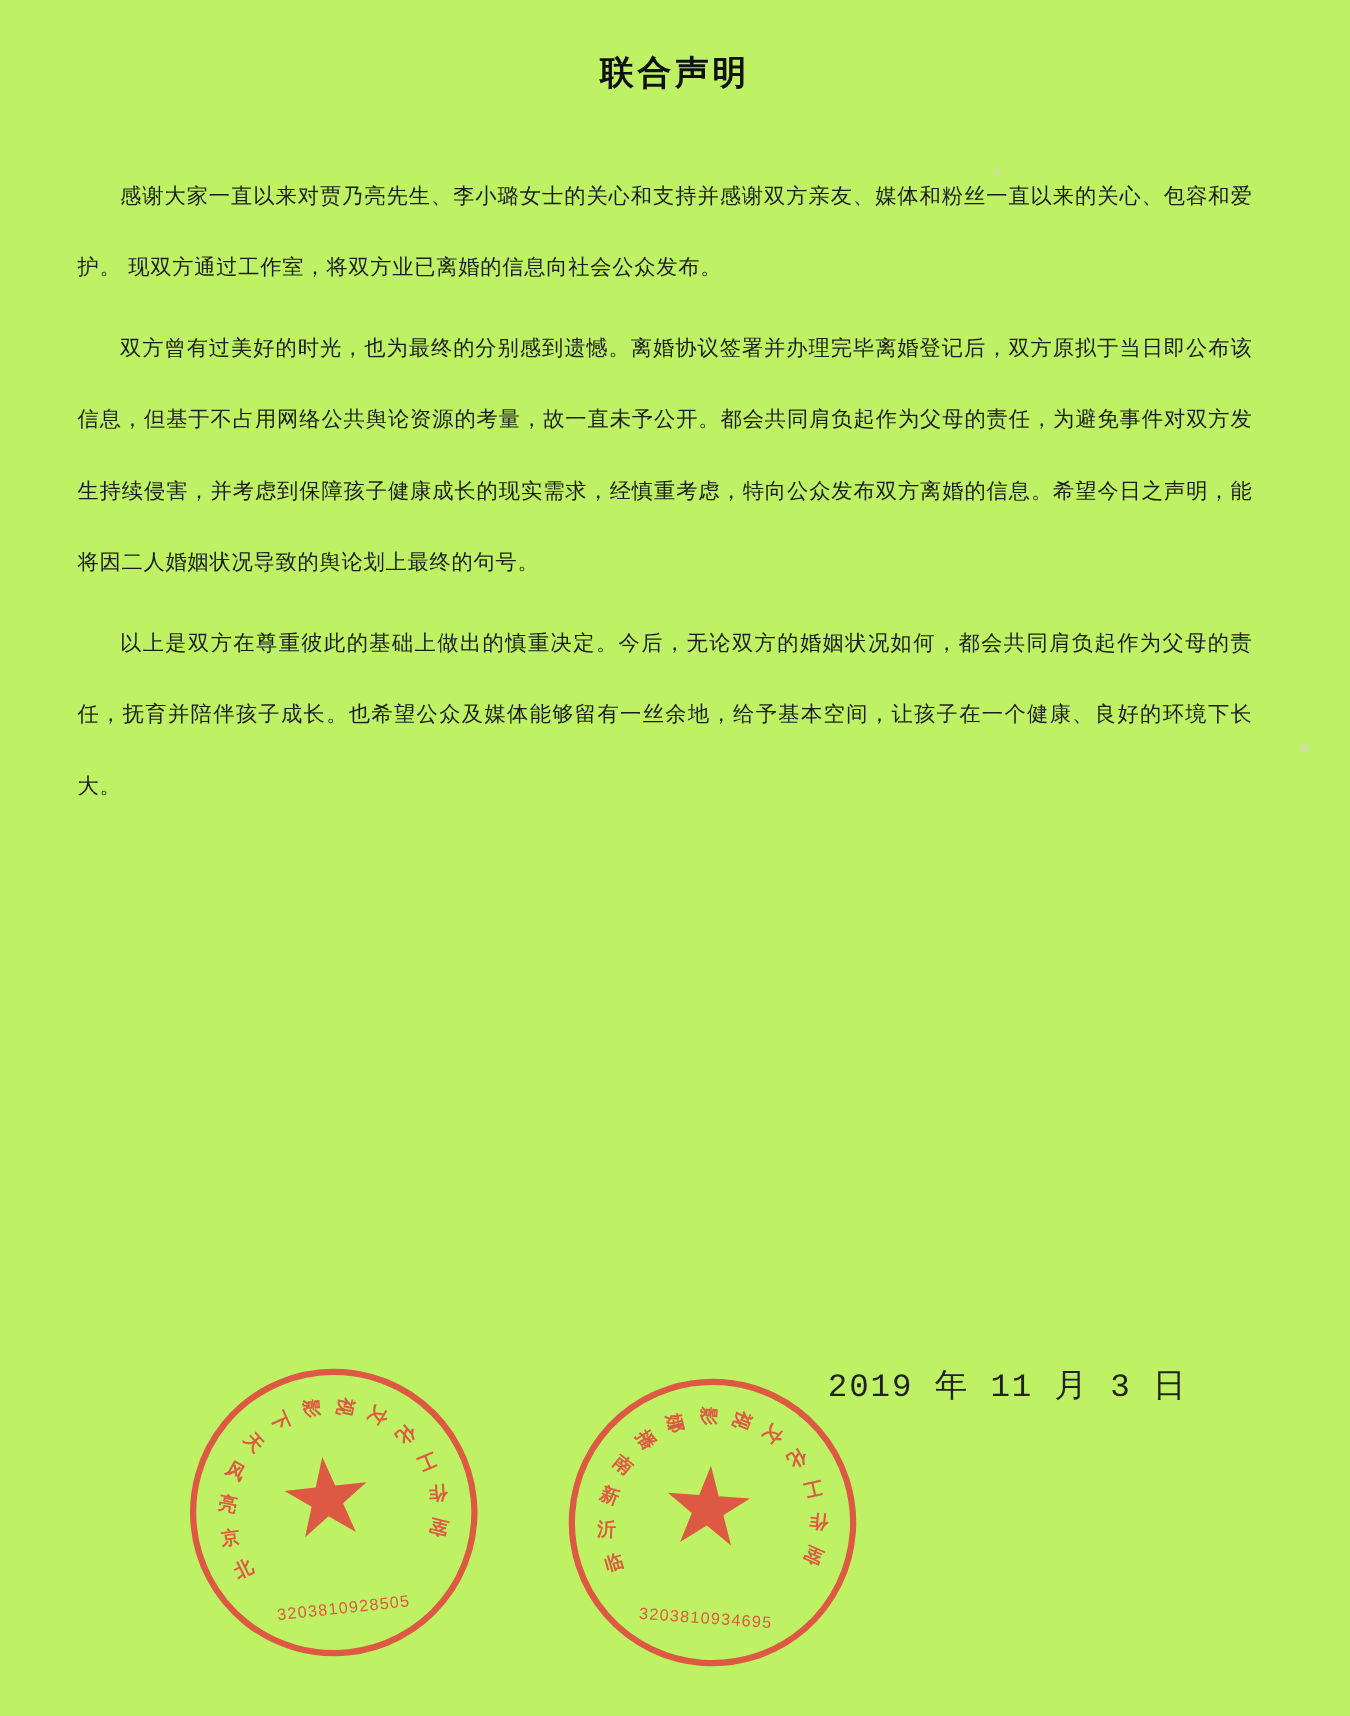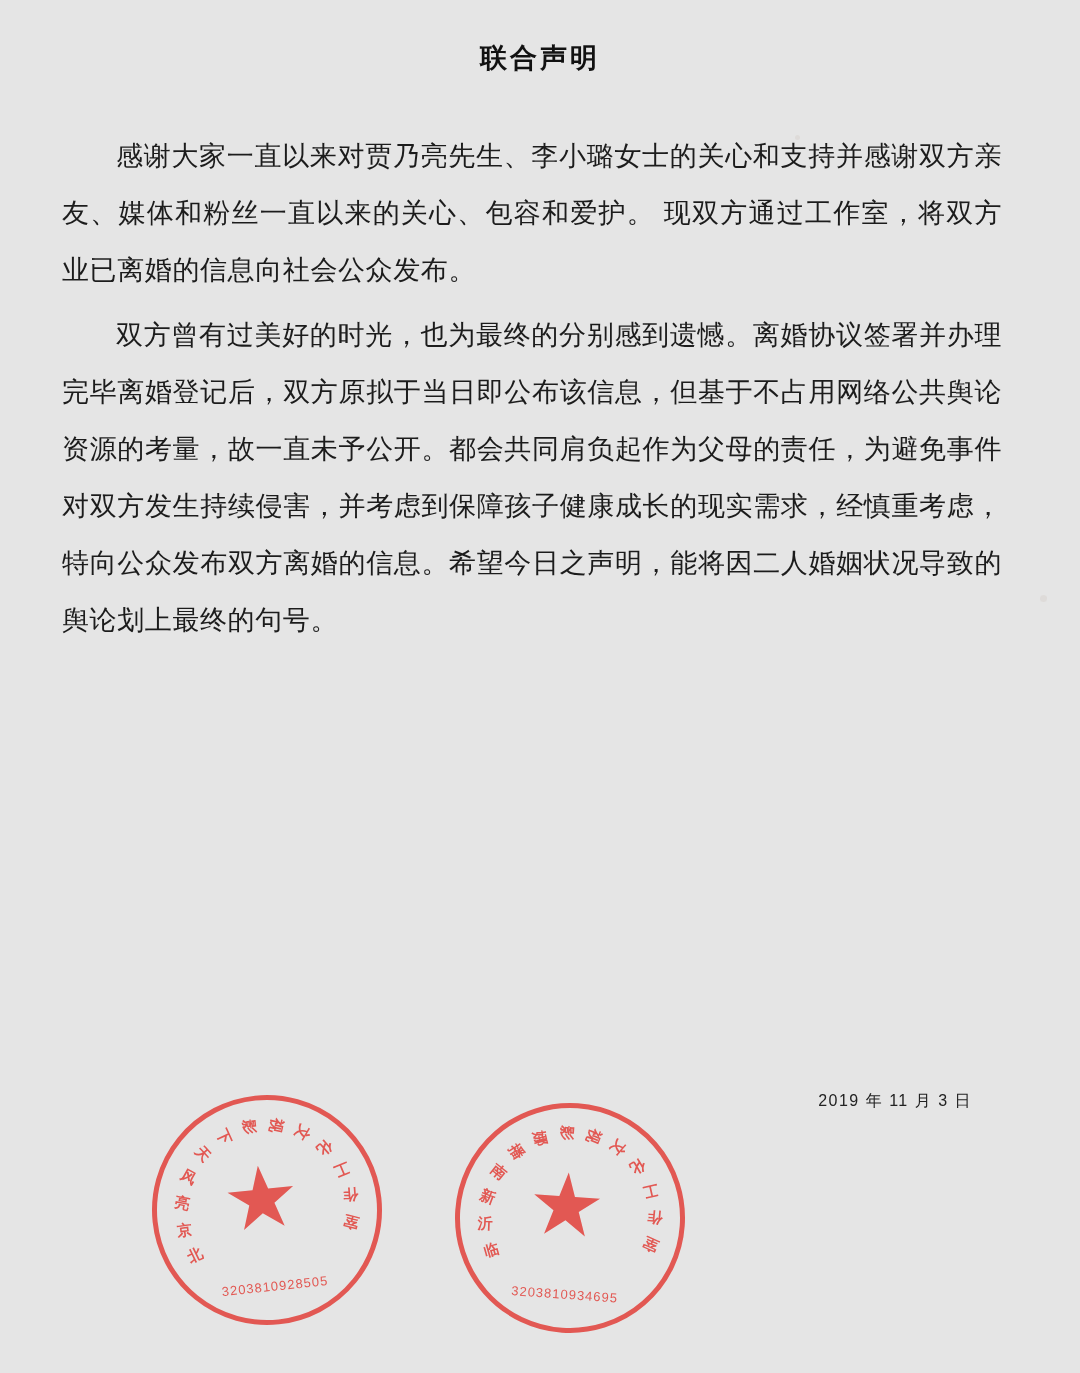--- a/index.html
+++ b/index.html
@@ -11,58 +11,58 @@
     width: 1080px;
     height: 1373px;
     position: relative;
     font-family: "Liberation Serif", "DejaVu Serif", serif;
     color: #1b1b1b;
     overflow: hidden;
   }
   .page {
     position: absolute;
     inset: 0;
-    background: #e5e5e5;
+    background: #bef264;
   }
   .doc-title {
     text-align: center;
     font-family: "Liberation Sans", sans-serif;
     font-weight: bold;
     font-size: 27px;
     letter-spacing: 3px;
     margin-top: 40px;
     color: #111;
   }
   .body-wrap {
     margin: 52px 62px 0 62px;
   }
   .para {
-    font-size: 27px;
+    font-size: 17px;
     line-height: 57px;
     letter-spacing: 0.6px;
     text-indent: 2em;
     text-align: justify;
     color: #1c1c1c;
     margin: 0 16px 8px 0;
     font-family: "Liberation Sans", "DejaVu Sans", sans-serif;
   }
   .footer {
     position: absolute;
     left: 0;
     right: 0;
     top: 1055px;
     height: 318px;
   }
   .date {
     position: absolute;
-    right: 108px;
+    right: 130px;
     top: 36px;
-    font-size: 16px;
+    font-size: 26px;
     letter-spacing: 1.5px;
-    font-family: Liberation Sans, sans-serif;
+    font-family: Liberation Mono, monospace;
     color: #222;
   }
   .stamp {
     position: absolute;
     width: 230px;
     height: 230px;
     border-radius: 50%;
     border: 5px solid #e2453f;
     opacity: 0.88;
     box-sizing: border-box;
@@ -125,20 +125,21 @@
 </head>
 <body>
 
 <div class="page">
 
   <div class="doc-title">联合声明</div>
 
   <div class="body-wrap">
     <p class="para">感谢大家一直以来对贾乃亮先生、李小璐女士的关心和支持并感谢双方亲友、媒体和粉丝一直以来的关心、包容和爱护。 现双方通过工作室，将双方业已离婚的信息向社会公众发布。</p>
     <p class="para">双方曾有过美好的时光，也为最终的分别感到遗憾。离婚协议签署并办理完毕离婚登记后，双方原拟于当日即公布该信息，但基于不占用网络公共舆论资源的考量，故一直未予公开。都会共同肩负起作为父母的责任，为避免事件对双方发生持续侵害，并考虑到保障孩子健康成长的现实需求，经慎重考虑，特向公众发布双方离婚的信息。希望今日之声明，能将因二人婚姻状况导致的舆论划上最终的句号。</p>
+    <p class="para">以上是双方在尊重彼此的基础上做出的慎重决定。今后，无论双方的婚姻状况如何，都会共同肩负起作为父母的责任，抚育并陪伴孩子成长。也希望公众及媒体能够留有一丝余地，给予基本空间，让孩子在一个健康、良好的环境下长大。</p>
   </div>
 
   <div class="footer">
 
     <div class="date">2019 年 11 月 3 日</div>
 
     <div class="stamp one">
       <div class="ring-text" id="ring-left">
           <span style="transform: rotate(-110deg) translate(0px, -92px) rotate(90deg);">北</span>
           <span style="transform: rotate(-91.6667deg) translate(0px, -92px) rotate(90deg);">京</span>

